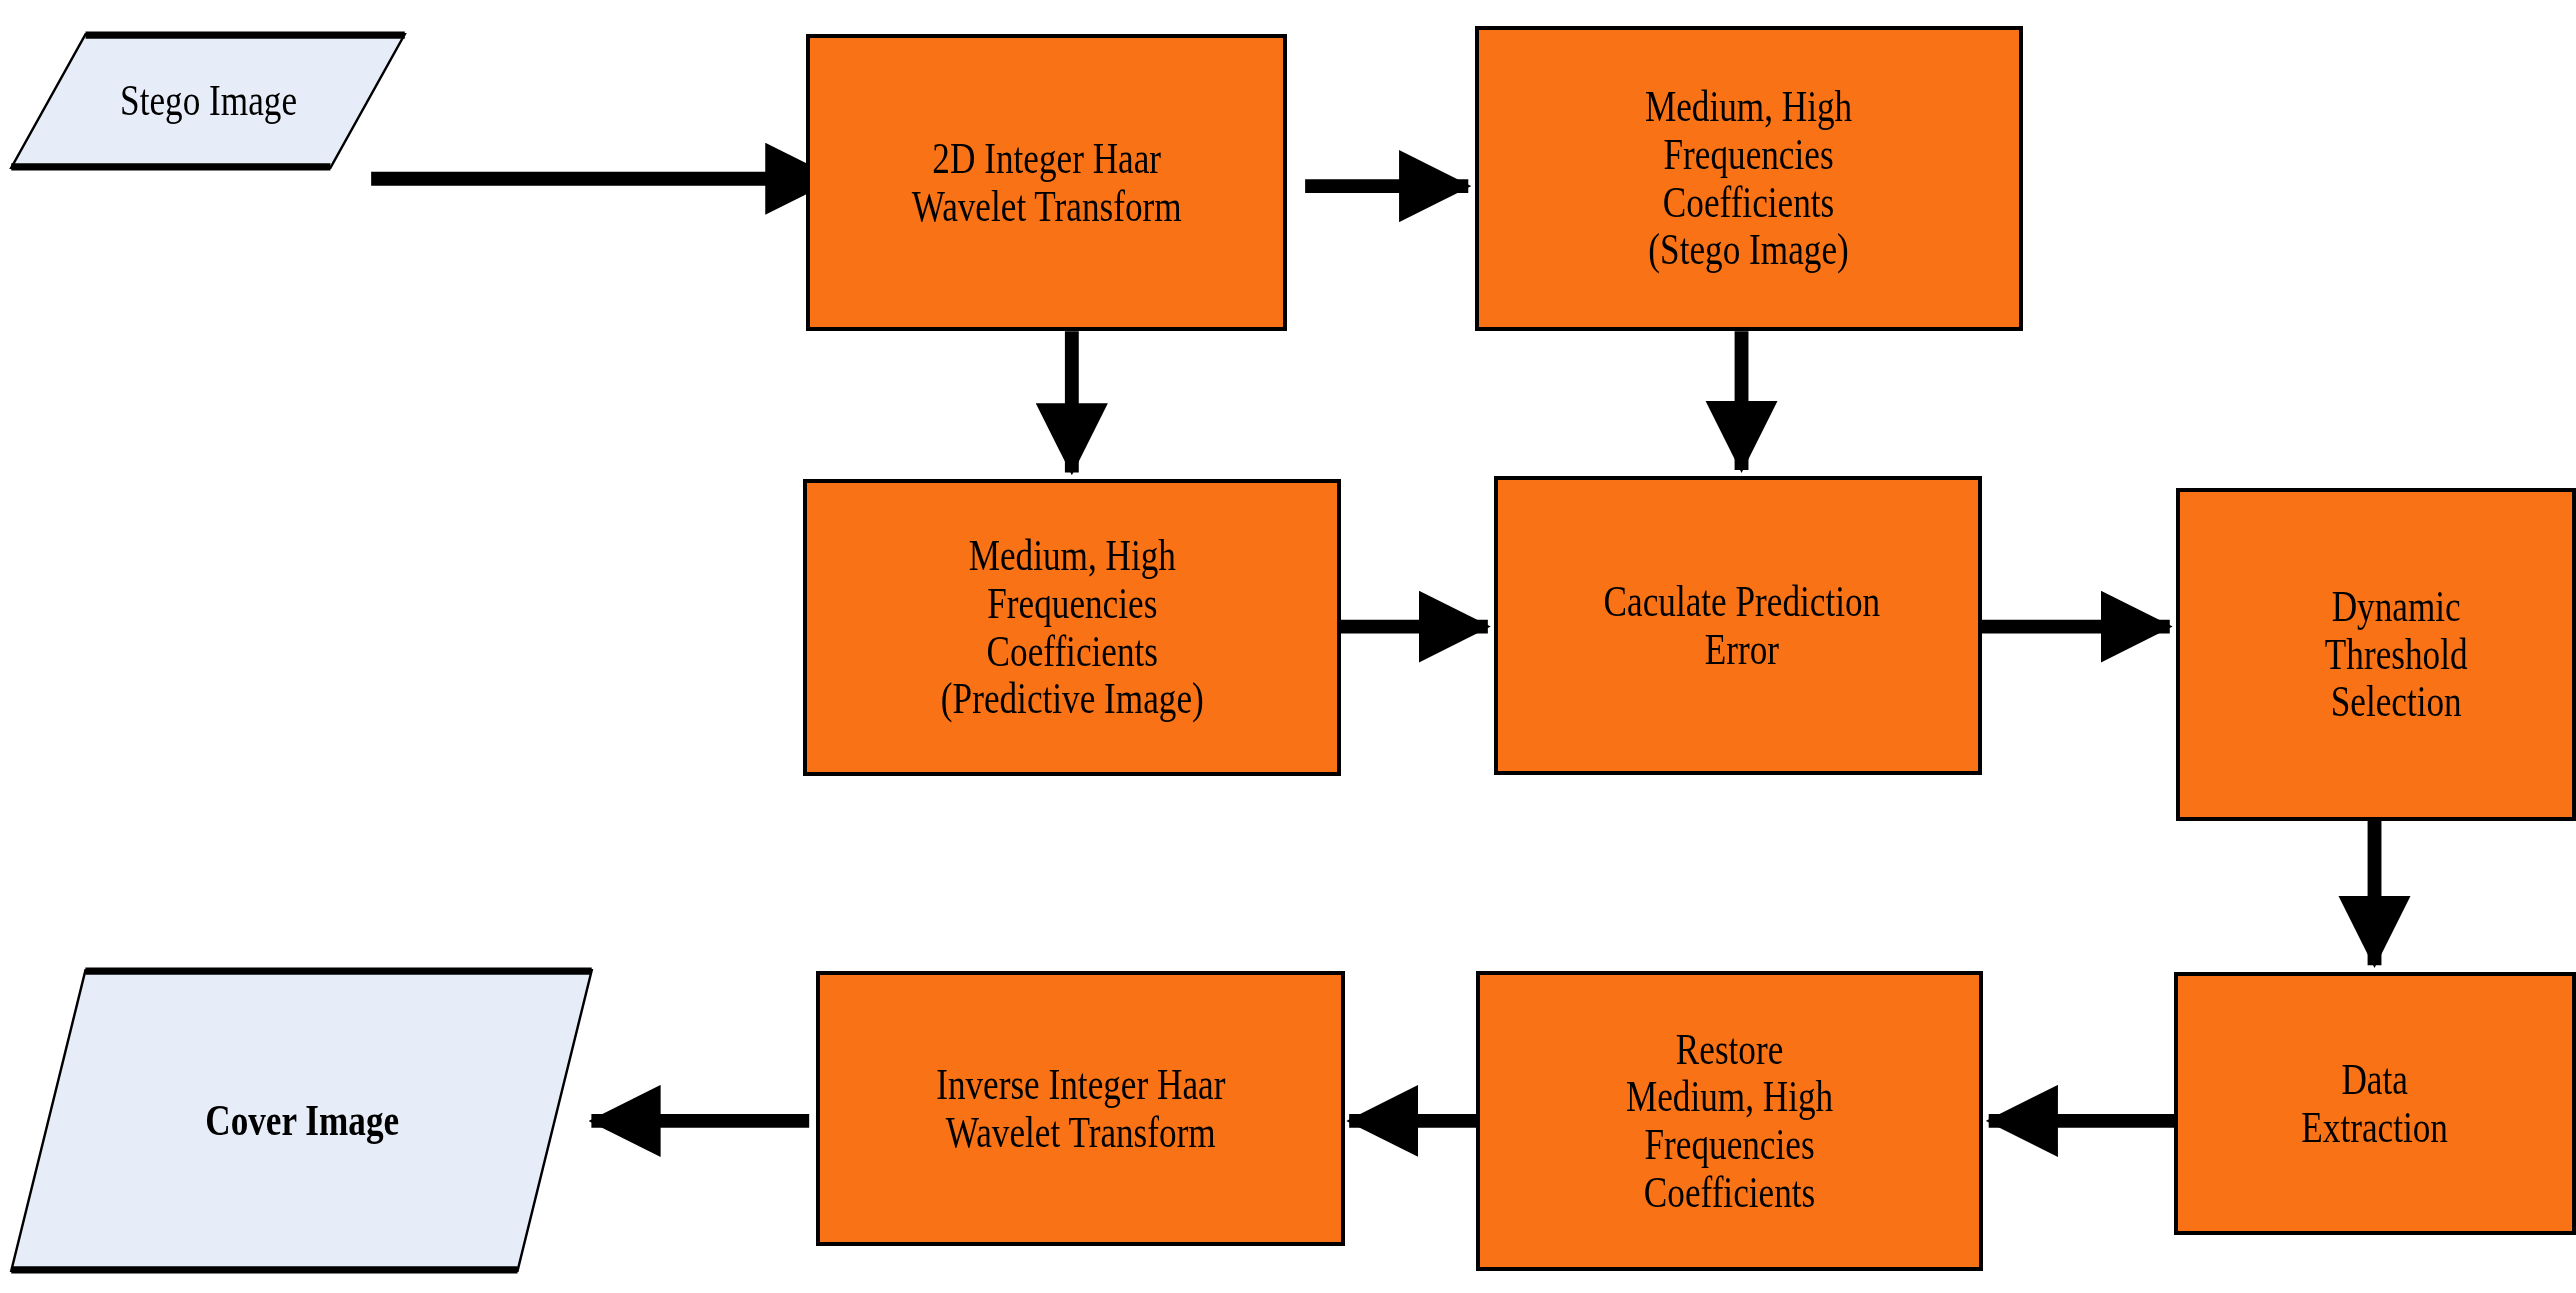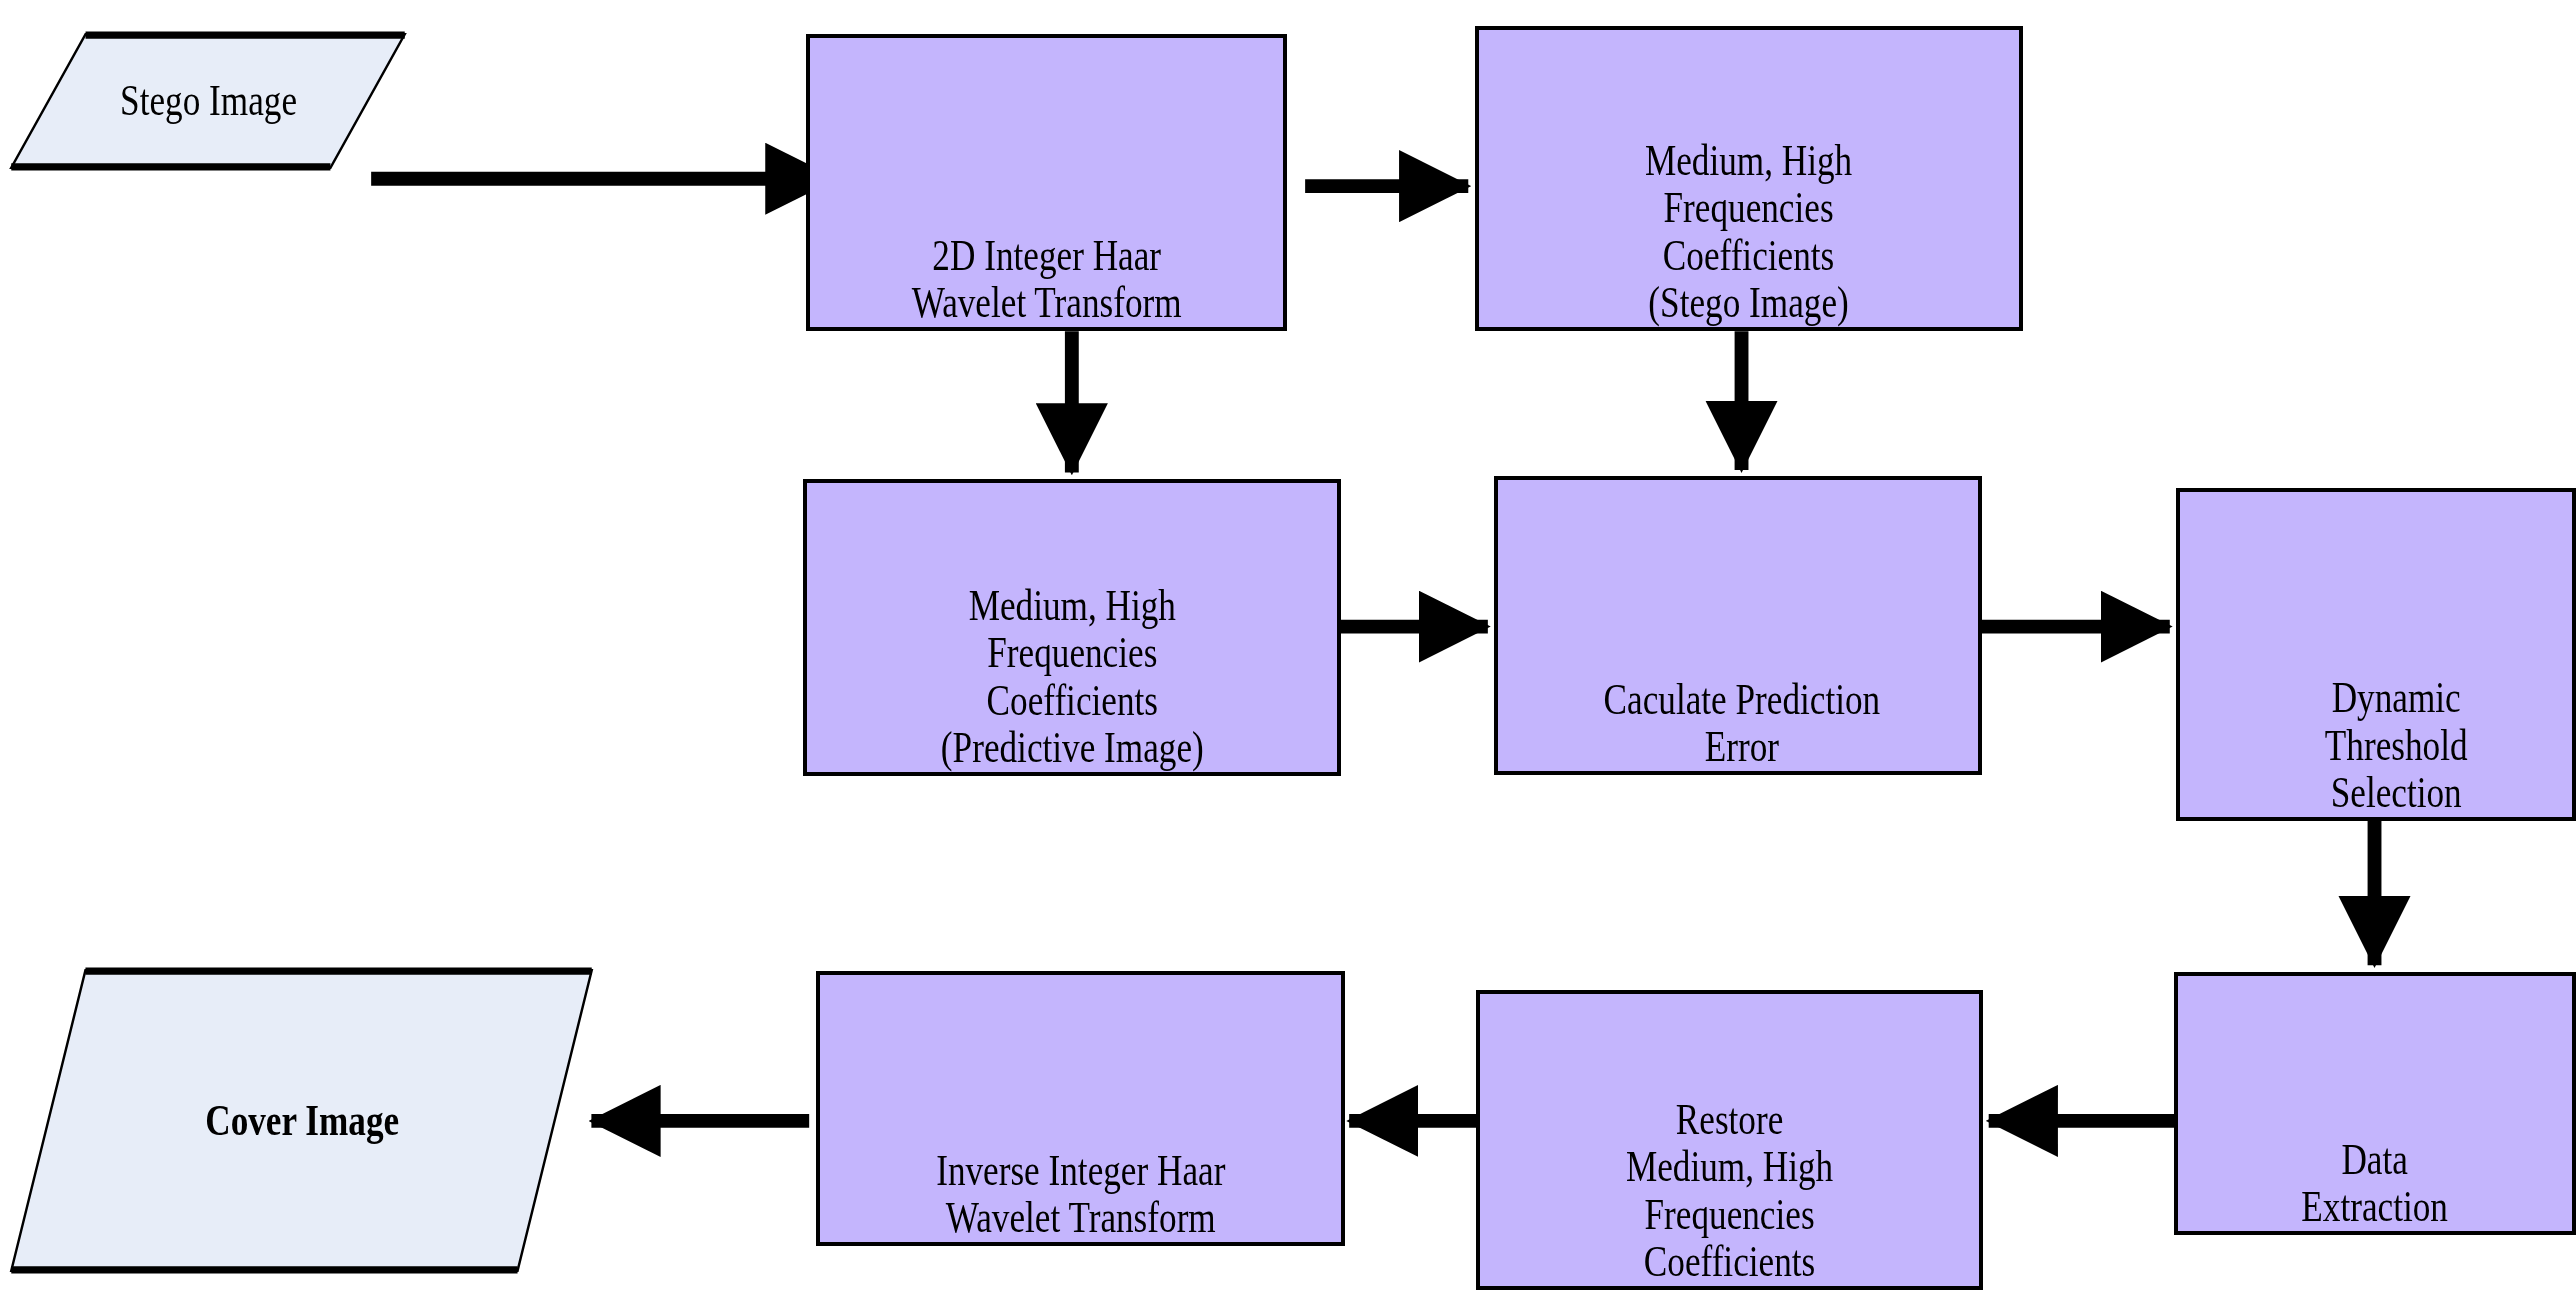--- a/index.html
+++ b/index.html
@@ -2,21 +2,21 @@
 <html style="font-size:13px"><head>
 <meta charset="utf-8">
 <style>
   html,body{margin:0;padding:0;background:#ffffff;}
   body{width:2576px;height:1294px;overflow:hidden;
        font-family:"Liberation Serif","DejaVu Serif",serif;}
   #stage{position:relative;width:2576px;height:1294px;background:#fff;}
   svg#wires{position:absolute;left:0;top:0;width:2576px;height:1294px;}
   .node{position:absolute;box-sizing:border-box;display:flex;align-items:center;
         justify-content:center;text-align:center;color:#000;}
-  .rectnode{background:#c4b5fd;border:4.1px solid #000;align-items:flex-end;}
+  .rectnode{background:#f97316;border:4.1px solid #000;}
   .label{display:block;line-height:1.08;white-space:pre-line;
          font-size:44px;transform:scaleX(.80);transform-origin:center;}
   .para{background:transparent;border:0;}
   .para .pshape{position:absolute;left:0;top:0;width:100%;height:100%;}
   .para .label{position:relative;z-index:2;}
 </style>
 </head>
 <body>
 
 <div id="stage">
@@ -106,21 +106,21 @@
     <span class="label">Dynamic
 Threshold
 Selection</span>
   </div>
 
   <div class="node rectnode" style="left:2174px;top:972px;width:402px;height:263px;">
     <span class="label">Data
 Extraction</span>
   </div>
 
-  <div class="node rectnode" style="left:1476px;top:971px;width:507px;height:300px;margin-top:19px;">
+  <div class="node rectnode" style="left:1476px;top:971px;width:507px;height:300px;">
     <span class="label">Restore
 Medium, High
 Frequencies
 Coefficients</span>
   </div>
 
   <div class="node rectnode" style="left:816px;top:971px;width:529px;height:275px;">
     <span class="label">Inverse Integer Haar
 Wavelet Transform</span>
   </div>

